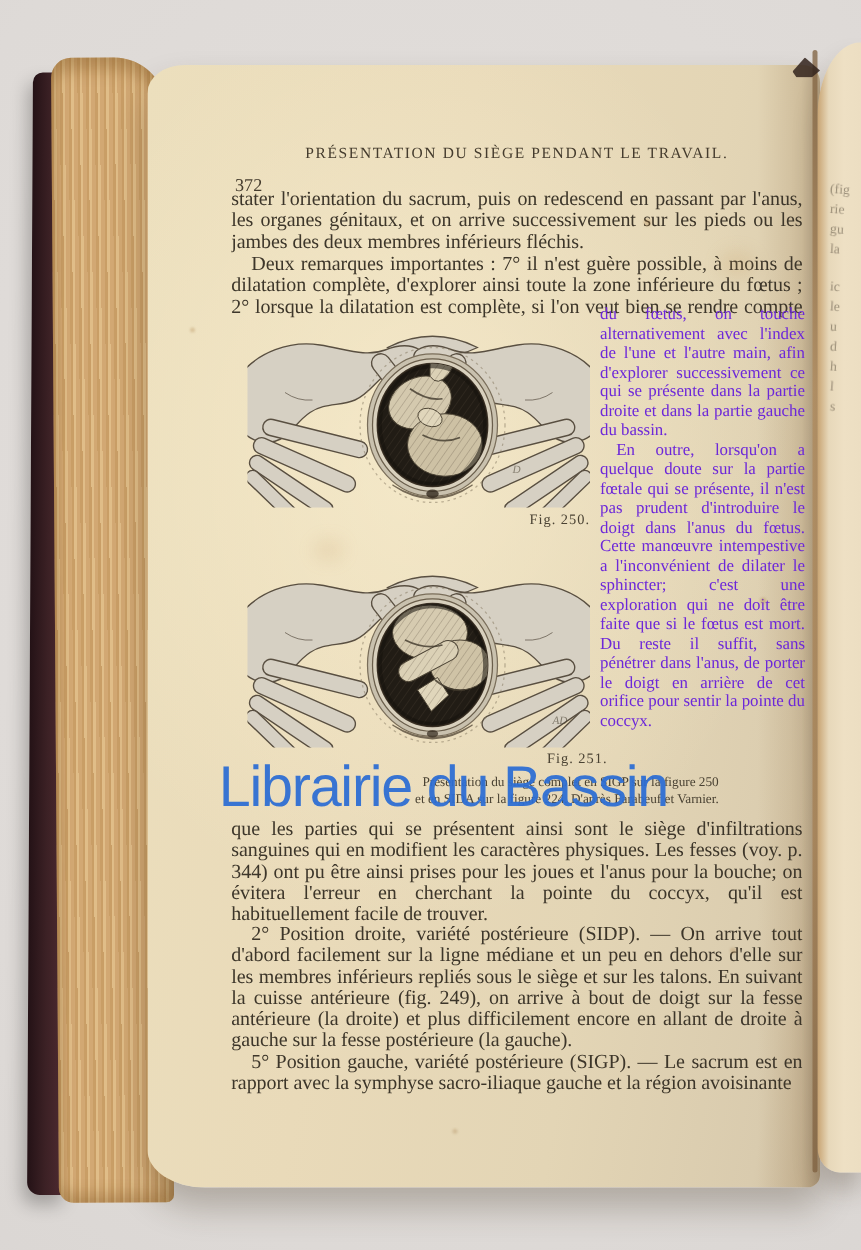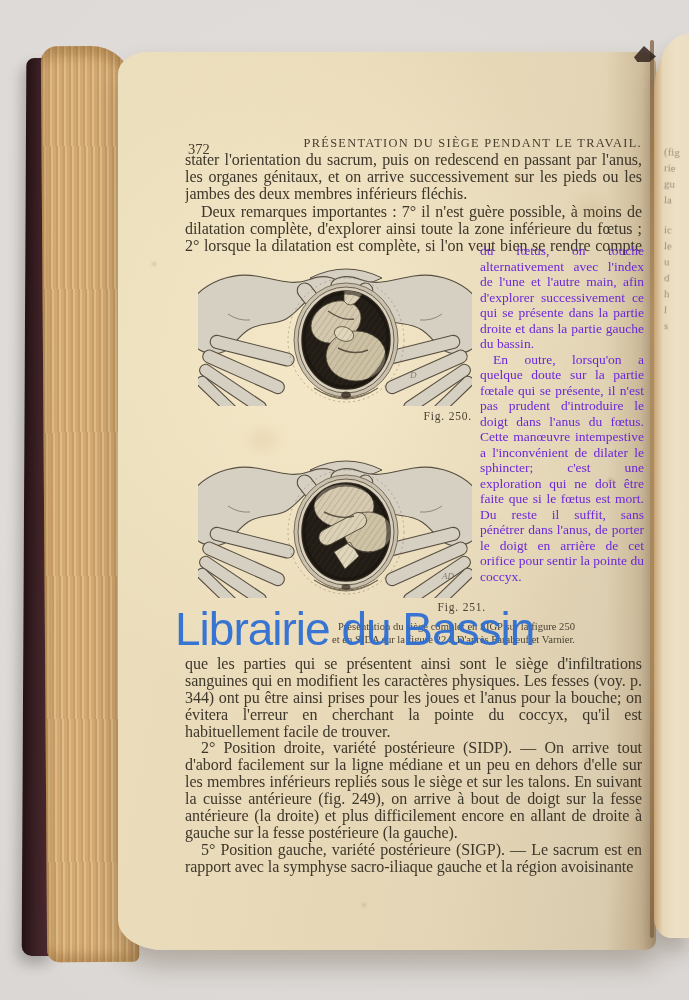--- a/index.html
+++ b/index.html
@@ -55,21 +55,21 @@
   .edge-fragments{position:absolute;left:664px;top:144px;width:24px;display:flex;flex-direction:column;}
   .edge-fragments span{
     font-size:11px;line-height:16px;color:rgba(80,70,55,.52);
     filter:blur(.4px);transform:rotate(4deg);
   }
   .edge-fragments span:nth-child(5){margin-top:14px;}
 
   
   .print{color:#3d362a;}
   .running-head{
-    position:absolute;left:185px;top:136px;width:457px;text-align:right;
+    position:absolute;left:185px;top:115px;width:457px;text-align:center;
     font-size:12.4px;letter-spacing:1.3px;color:#453c2e;
   }
   .page-number{
     position:absolute;left:188px;top:141px;font-size:14.5px;color:#453c2e;
   }
   .para{
     position:absolute;left:185px;width:457px;text-align:justify;
     font-size:16px;line-height:17px;letter-spacing:-.05px;overflow:hidden;color:#3d362a;
   }
   .para.indent{text-indent:16px;}

